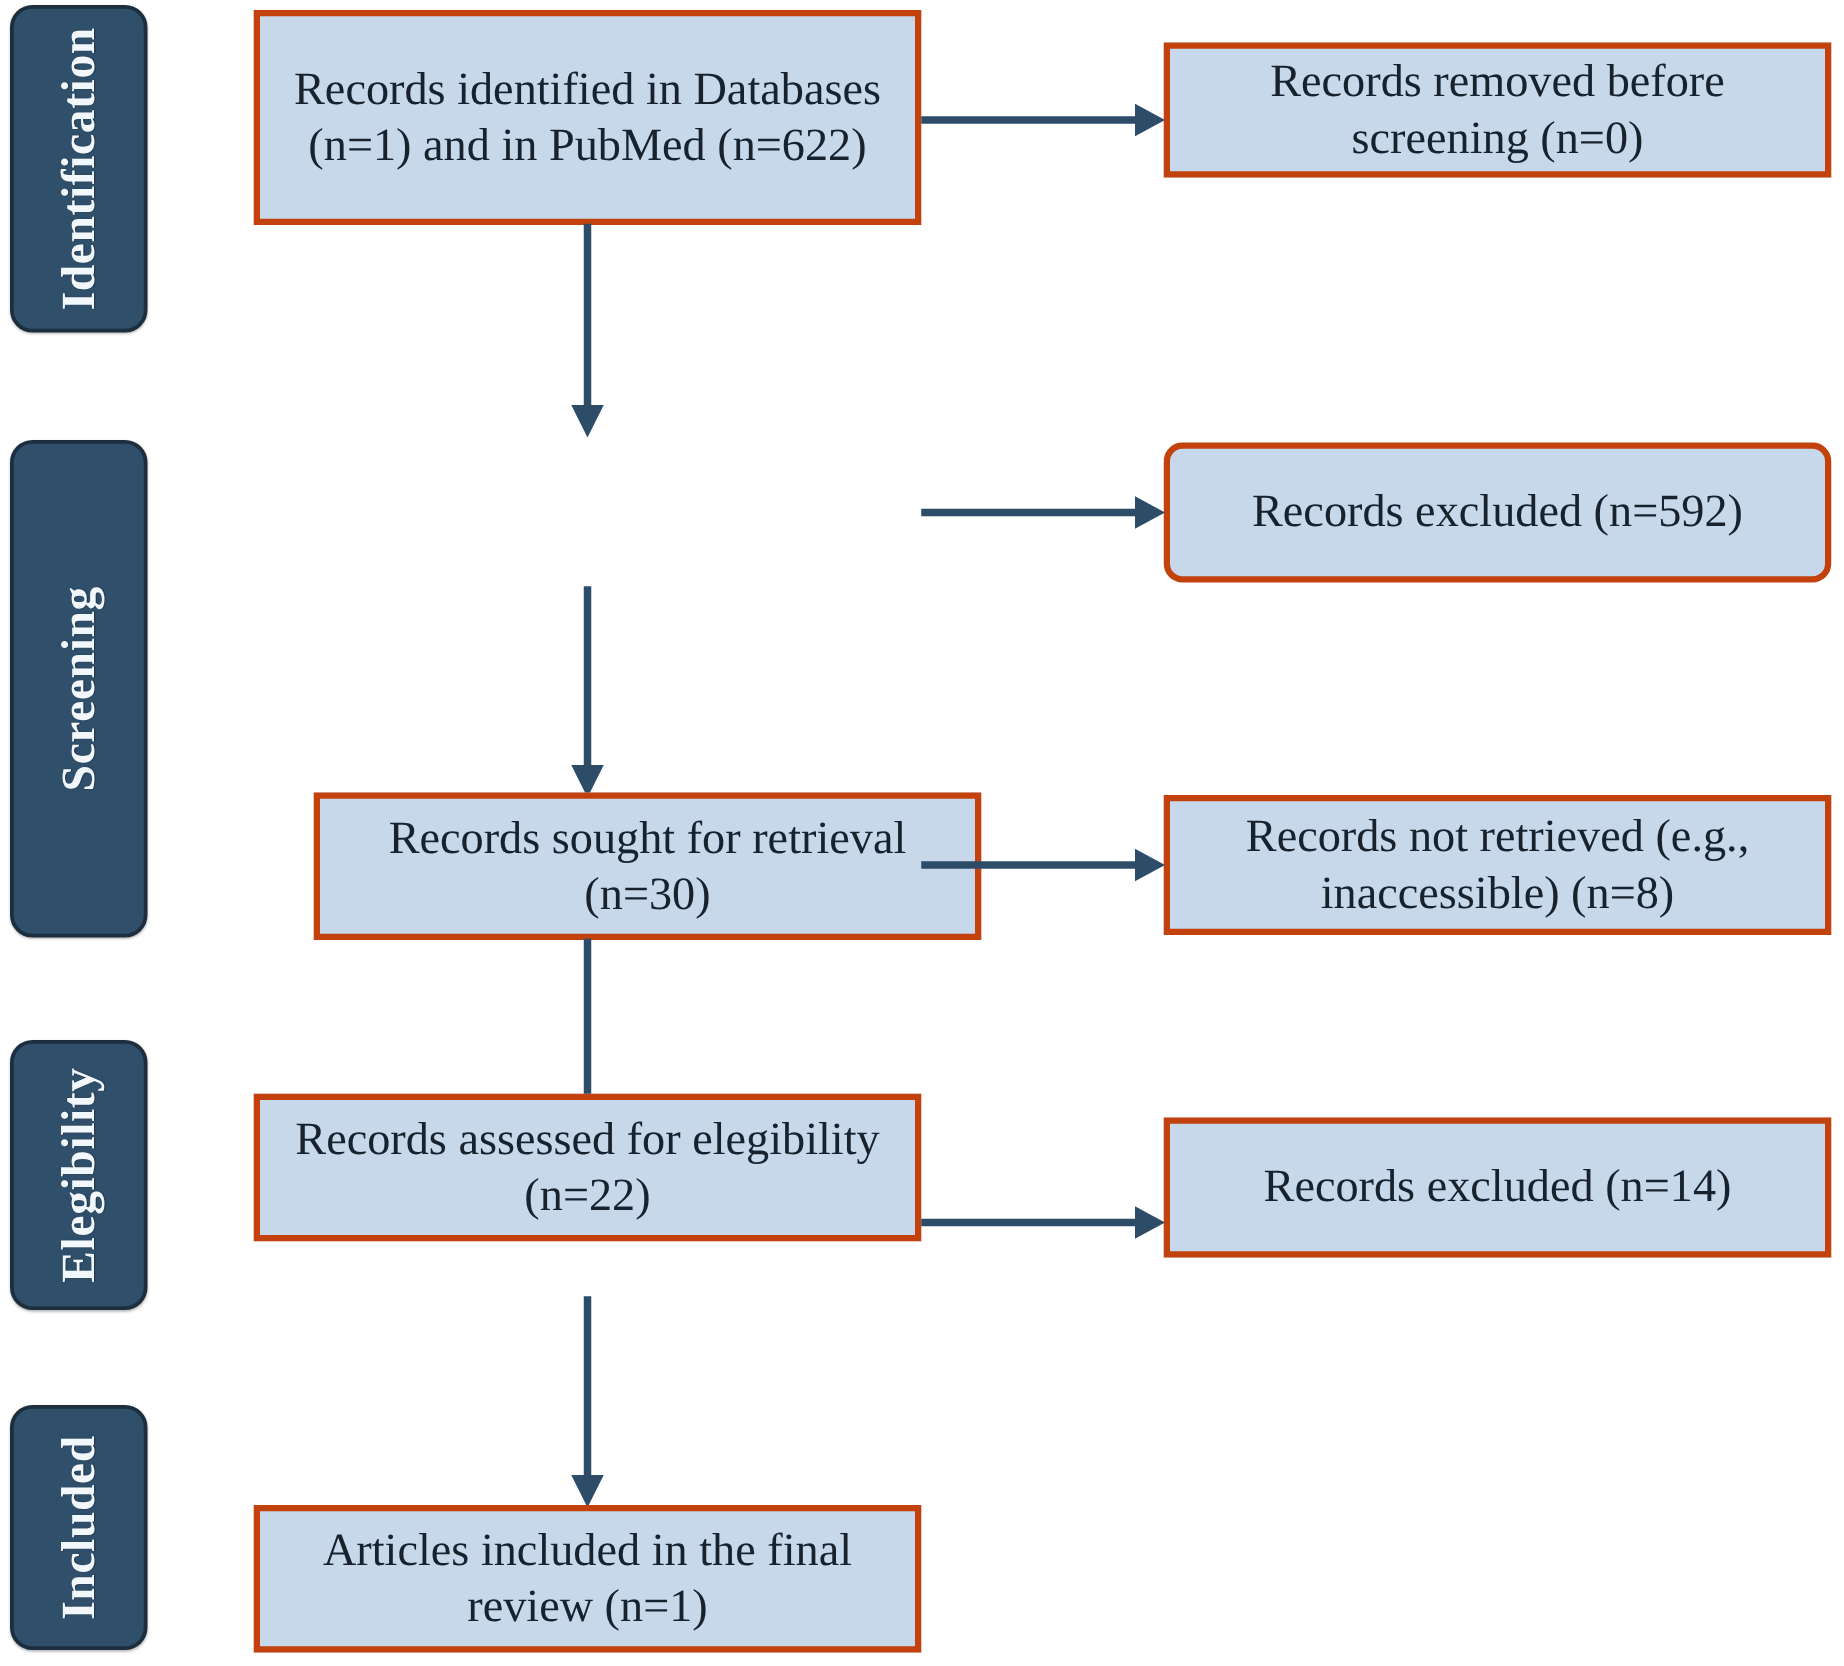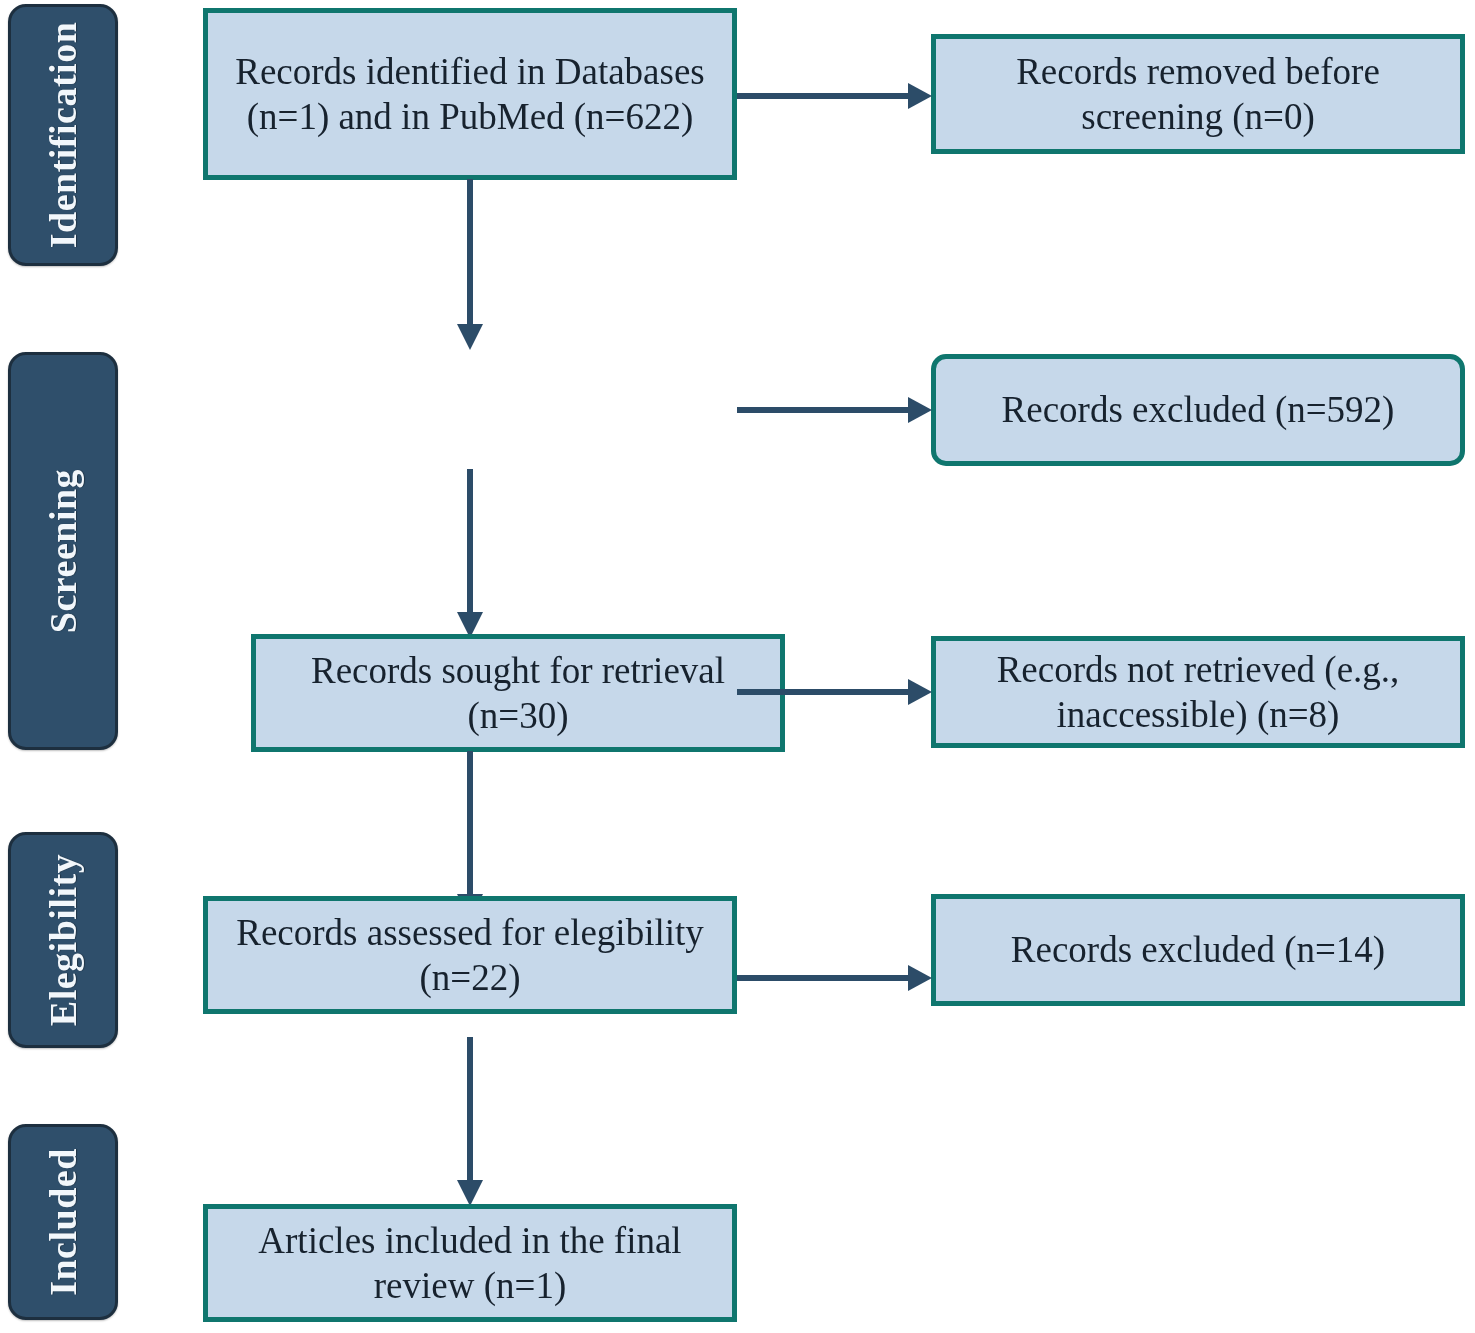--- a/index.html
+++ b/index.html
@@ -37,21 +37,21 @@
     font-weight: bold;
     font-size: 38px;
     letter-spacing: 0.5px;
     text-shadow: 0 1px 1px rgba(0,0,0,0.35);
   }
 
   
   .flow-box {
     position: absolute;
     background: #c6d8ea;
-    border: 5px solid #0f766e;
+    border: 5px solid #c2410c;
     box-sizing: border-box;
     display: flex;
     align-items: center;
     justify-content: center;
     text-align: center;
     padding: 6px 18px;
   }
   .flow-box .box-text {
     color: #17222e;
     font-family: "Liberation Serif", "DejaVu Serif", serif;
@@ -84,21 +84,21 @@
   </div>
 
   <div class="stage-bar" style="left:8px; top:1124px; width:110px; height:196px;">
     <span class="stage-label">Included</span>
   </div>
 
   <div class="flow-box" style="left:203px; top:8px; width:534px; height:172px;">
     <span class="box-text">Records identified in Databases (n=1) and in PubMed (n=622)</span>
   </div>
 
-  <div class="flow-box" style="left:931px; top:34px; width:534px; height:120px;">
+  <div class="flow-box" style="left:931px; top:34px; width:534px; height:108px;">
     <span class="box-text">Records removed before screening (n=0)</span>
   </div>
 
   <svg class="arrow-svg" style="left:736px; top:78px;" width="200" height="36" viewBox="0 0 200 36">
     <line x1="1" y1="18" x2="176" y2="18" stroke="#2c4c68" stroke-width="6"></line>
     <polygon points="172,5 196,18 172,31" fill="#2c4c68"></polygon>
   </svg>
 
   <svg class="arrow-svg" style="left:452px; top:178px;" width="36" height="174" viewBox="0 0 36 174">
     <line x1="18" y1="1" x2="18" y2="150" stroke="#2c4c68" stroke-width="6"></line>
@@ -131,21 +131,21 @@
   <svg class="arrow-svg" style="left:736px; top:674px;" width="200" height="36" viewBox="0 0 200 36">
     <line x1="1" y1="18" x2="176" y2="18" stroke="#2c4c68" stroke-width="6"></line>
     <polygon points="172,5 196,18 172,31" fill="#2c4c68"></polygon>
   </svg>
 
   <svg class="arrow-svg" style="left:452px; top:750px;" width="36" height="172" viewBox="0 0 36 172">
     <line x1="18" y1="1" x2="18" y2="148" stroke="#2c4c68" stroke-width="6"></line>
     <polygon points="5,144 31,144 18,170" fill="#2c4c68"></polygon>
   </svg>
 
-  <div class="flow-box" style="left:203px; top:896px; width:534px; height:118px;">
+  <div class="flow-box" style="left:203px; top:875px; width:534px; height:118px;">
     <span class="box-text">Records assessed for elegibility (n=22)</span>
   </div>
 
   <div class="flow-box" style="left:931px; top:894px; width:534px; height:112px;">
     <span class="box-text">Records excluded (n=14)</span>
   </div>
 
   <svg class="arrow-svg" style="left:736px; top:960px;" width="200" height="36" viewBox="0 0 200 36">
     <line x1="1" y1="18" x2="176" y2="18" stroke="#2c4c68" stroke-width="6"></line>
     <polygon points="172,5 196,18 172,31" fill="#2c4c68"></polygon>

